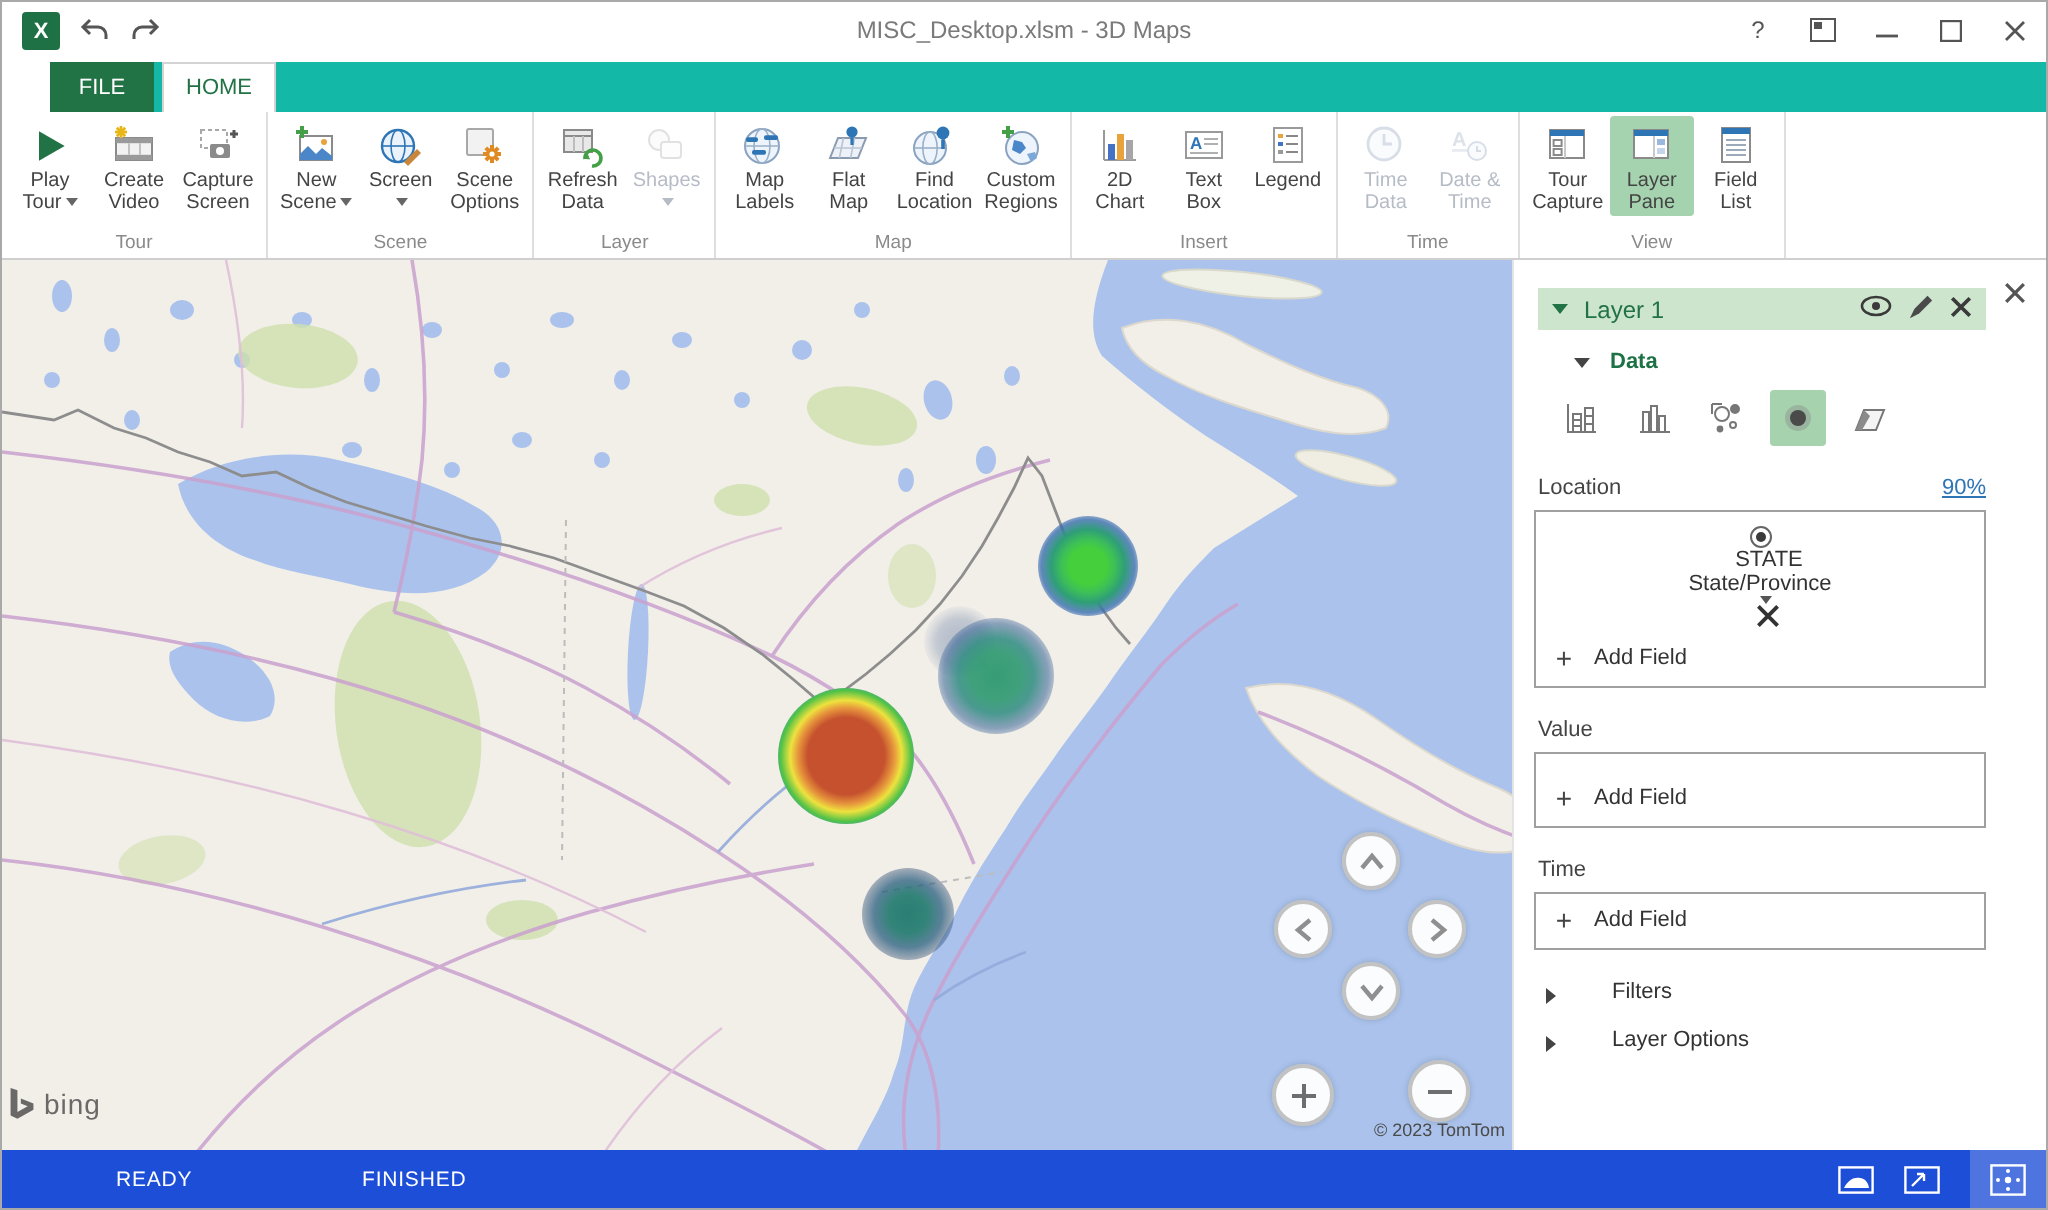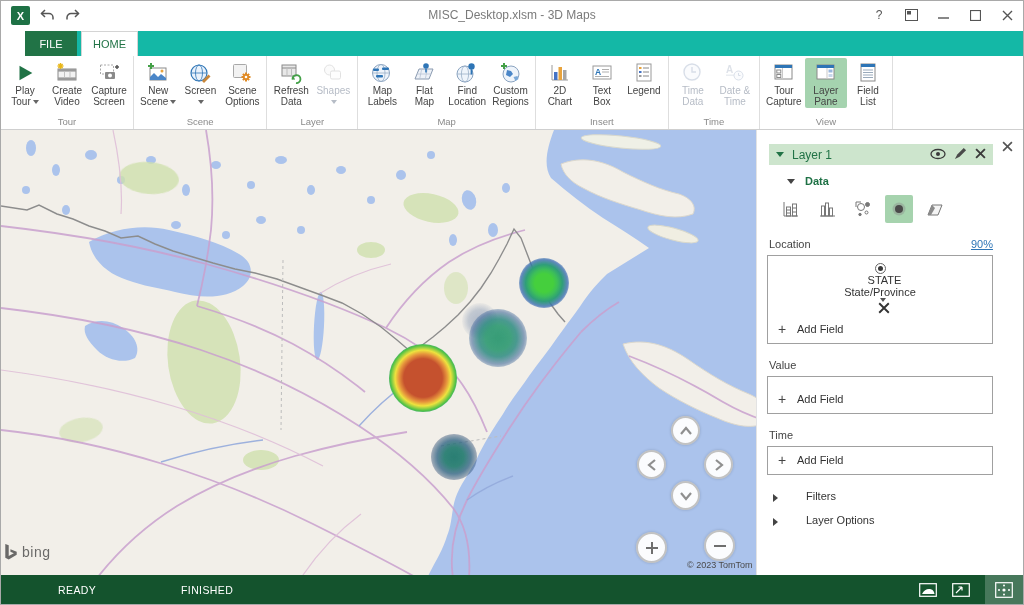--- a/index.html
+++ b/index.html
@@ -62,21 +62,21 @@
   .frow .geo{color:#333;}
   .dd-caret{width:0;height:0;border-left:3.5px solid transparent;border-right:3.5px solid transparent;border-top:4.5px solid #555;margin-left:6px;}
   .fx{margin-left:8px;display:flex;}
   .addfield{display:flex;align-items:center;margin-top:9px;}
   .addfield .plus{font-size:14px;line-height:10px;color:#444;width:12px;text-align:center;}
   .addfield .af-lbl{margin-left:9px;color:#333;}
   .radio{width:11px;height:11px;border:1px solid #666;border-radius:50%;display:flex;align-items:center;justify-content:center;box-sizing:border-box;}
   .radio i{width:5px;height:5px;background:#3a3a3a;border-radius:50%;}
   .collapse-row{margin:15px 0 0 16px;display:flex;align-items:flex-end;gap:28px;color:#333;}
   
-  .statusbar{height:29px;flex:0 0 29px;background:#14532d;position:relative;color:#fff;}
+  .statusbar{height:29px;flex:0 0 29px;background:#1d4ed8;position:relative;color:#fff;}
   .sb-txt{position:absolute;top:9px;font-size:10.5px;letter-spacing:.4px;}
   .sb-ready{left:57px;}
   .sb-finished{left:180px;}
   .sb-icons{position:absolute;right:0;top:0;bottom:0;display:flex;align-items:center;}
   .sb-ic{margin-right:15px;display:flex;}
   .sb-hl{width:38px;height:29px;background:rgba(255,255,255,.22);display:flex;align-items:center;justify-content:center;margin-right:0;}
 </style>
 </head>
 <body>
 

